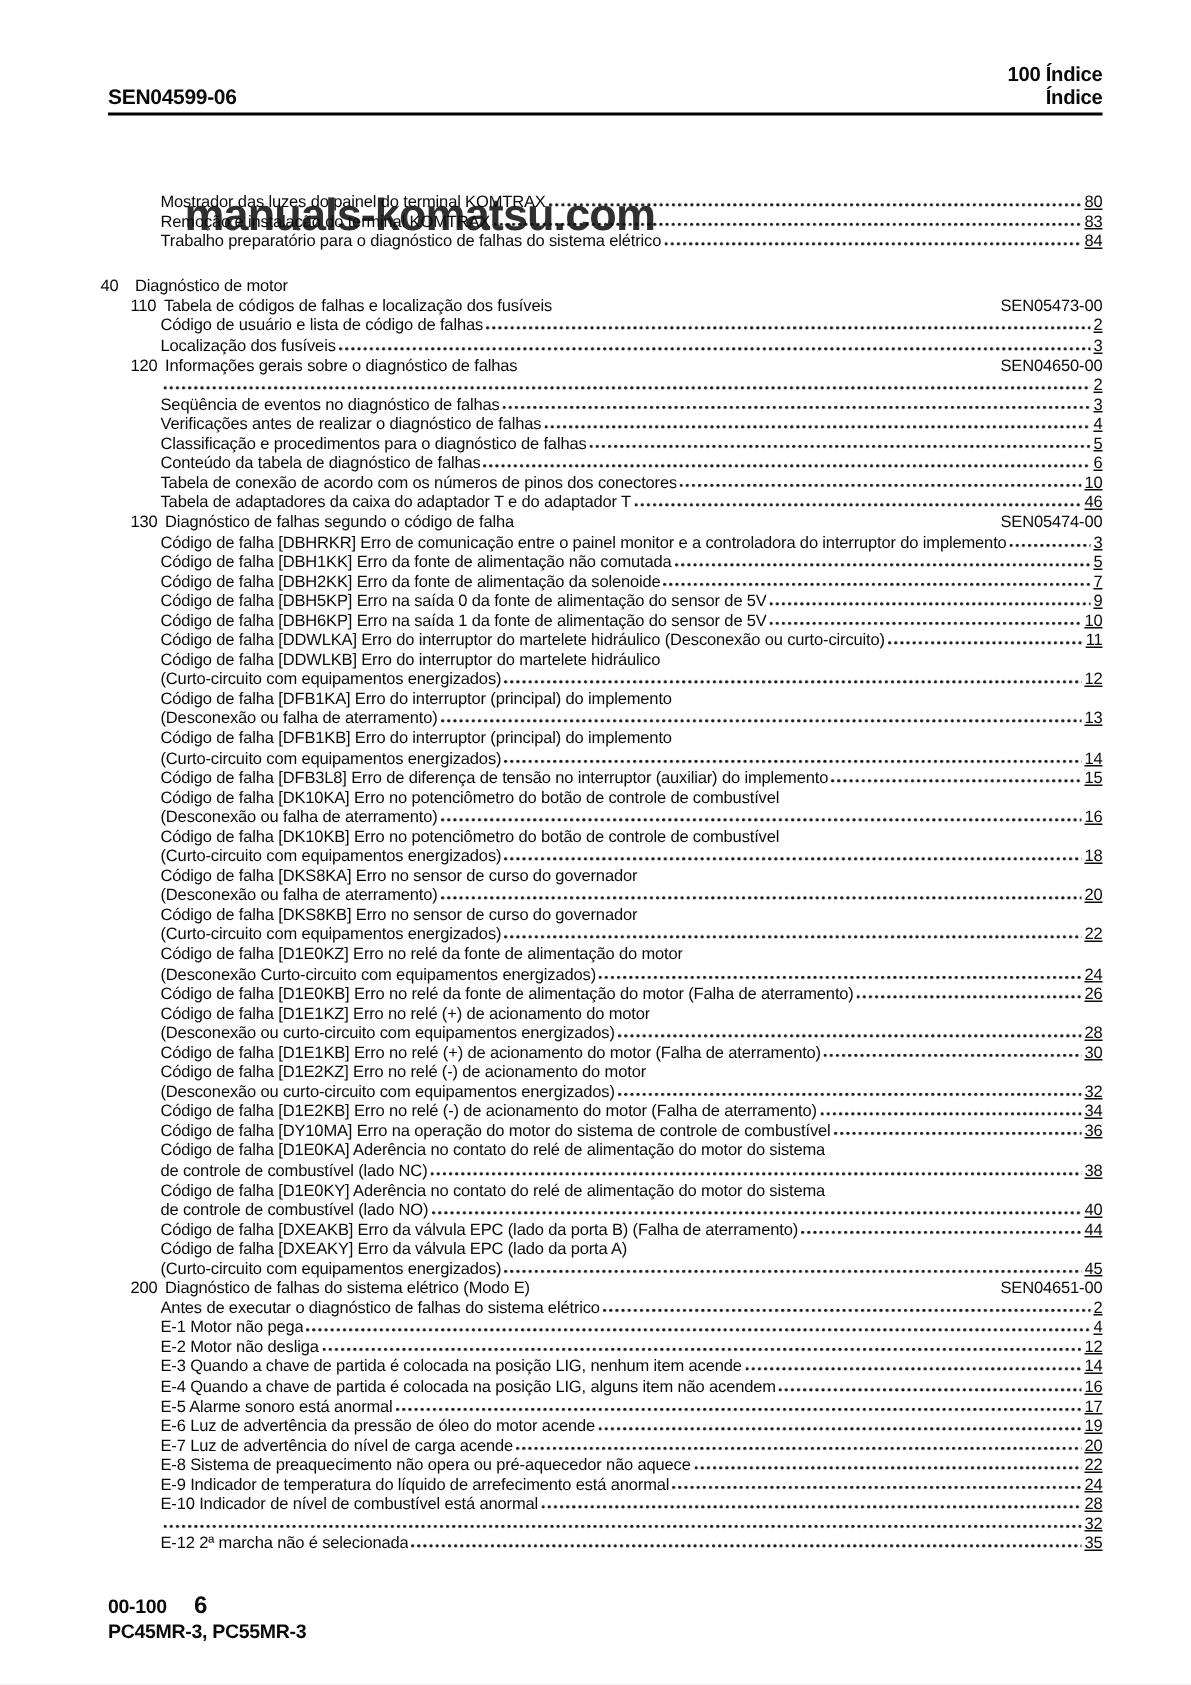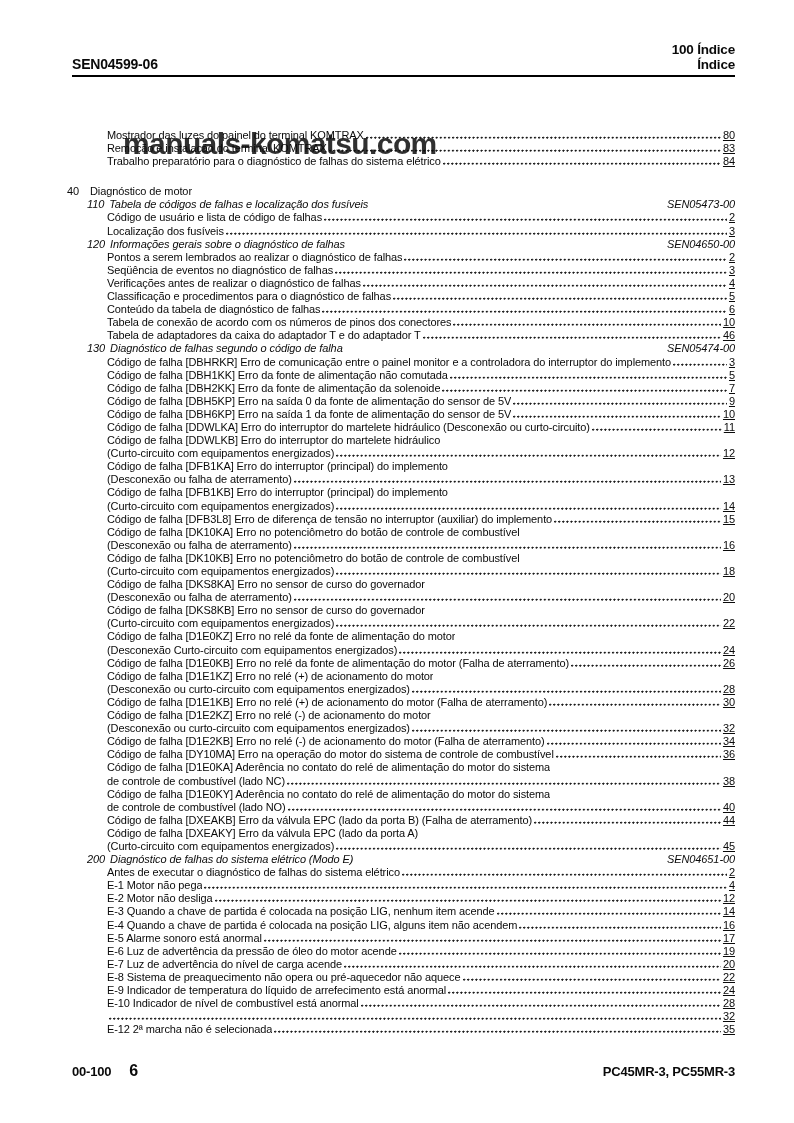--- a/index.html
+++ b/index.html
@@ -28,36 +28,36 @@
     z-index:5;white-space:nowrap;
   }
   
   .toc{position:absolute;left:67px;top:129px;width:668px;}
   .row{
     display:flex;align-items:baseline;
     font-size:11px;line-height:13.1px;height:13.1px;
     white-space:nowrap;letter-spacing:-0.1px;
   }
   .r-l3{padding-left:40px;}
-  .r-l2{padding-left:20px;font-style:italic;}
+  .r-l2{padding-left:20px;}
   .num1{flex:0 0 23px;}
   .num2{margin-right:5px;}
   .txt{flex:0 1 auto;overflow:hidden;}
   .dots{
     flex:1 1 6px;min-width:6px;height:3px;margin:0 2px;
     background-image:radial-gradient(circle at 1.1px 1.6px,#1a1a1a 0.85px,transparent 1.25px);
     background-size:4.1px 3px;background-repeat:repeat-x;background-position:left bottom;
   }
   .pg{flex:0 0 auto;text-decoration:underline;}
   .ref{margin-left:auto;}
   .sec-gap{margin-top:17px;}
   
   .footer{
     position:absolute;left:72px;top:1062px;width:663px;
-    display:flex;justify-content:space-between;align-items:baseline;
+    display:flex;justify-content:space-between;align-items:baseline;flex-direction:column;
   }
   .footer-left{display:flex;align-items:baseline;}
   .footer-code{font-size:13px;font-weight:bold;letter-spacing:-0.2px;}
   .footer-pagenum{font-size:16px;font-weight:bold;margin-left:18px;}
   .footer-models{font-size:13px;font-weight:bold;letter-spacing:-0.2px;}
 </style>
 </head>
 <body>
 
 <div class="page">
@@ -106,21 +106,20 @@
         <span class="txt">Localização dos fusíveis</span>
         <span class="dots"></span>
         <span class="pg">3</span>
       </div>
       <div class="row r-l2">
         <span class="num2">120</span>
         <span class="txt">Informações gerais sobre o diagnóstico de falhas</span>
         <span class="ref">SEN04650-00</span>
       </div>
       <div class="row r-l3">
-        <span class="txt">Pontos a serem lembrados ao realizar o diagnóstico de falhas</span>
         <span class="dots"></span>
         <span class="pg">2</span>
       </div>
       <div class="row r-l3">
         <span class="txt">Seqüência de eventos no diagnóstico de falhas</span>
         <span class="dots"></span>
         <span class="pg">3</span>
       </div>
       <div class="row r-l3">
         <span class="txt">Verificações antes de realizar o diagnóstico de falhas</span>

